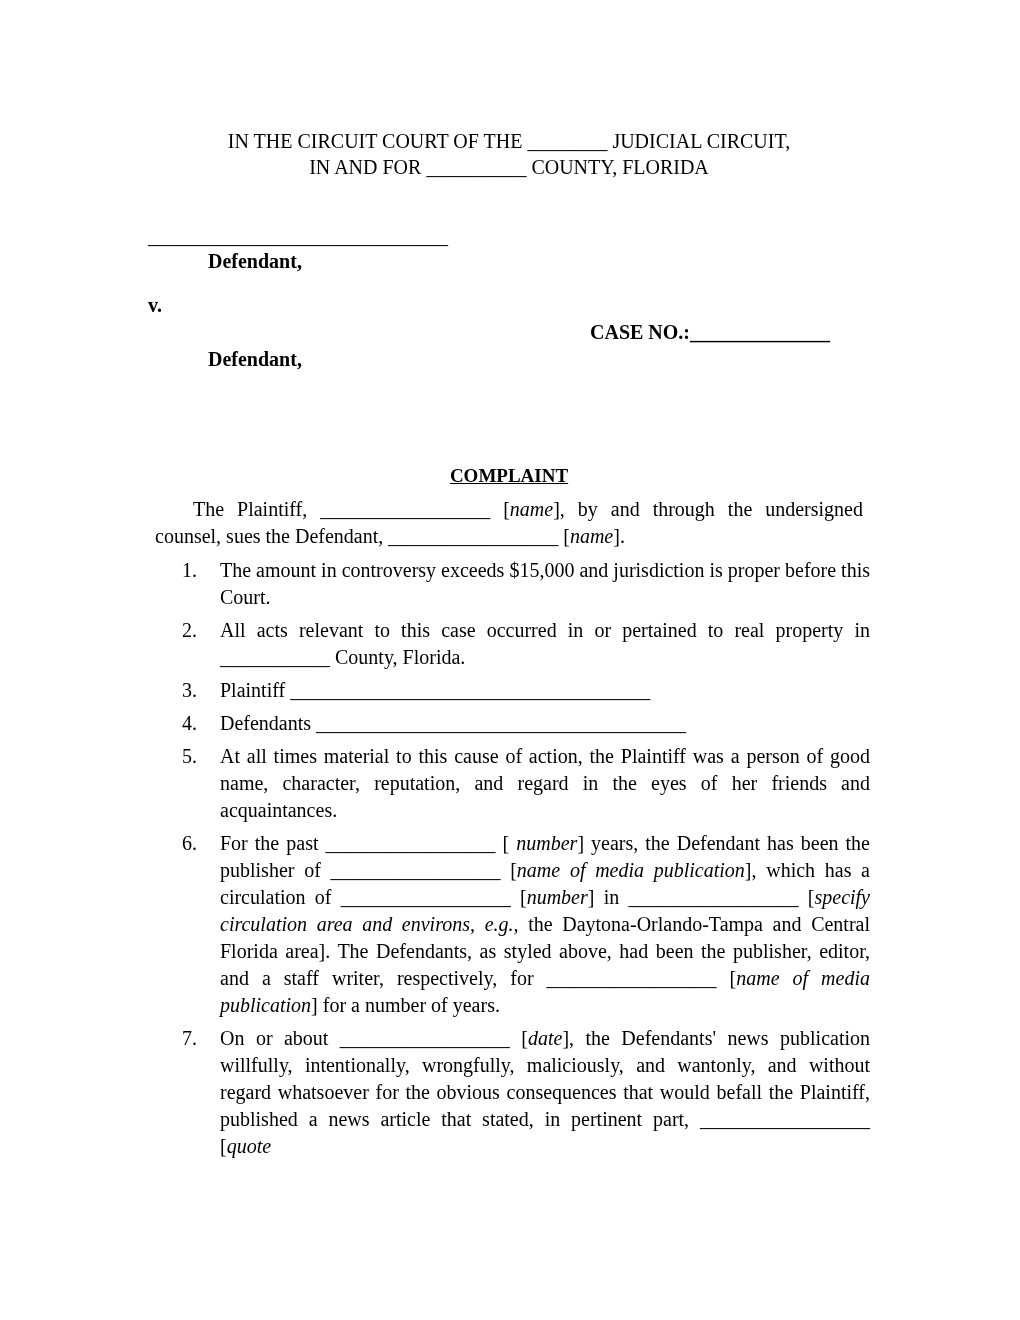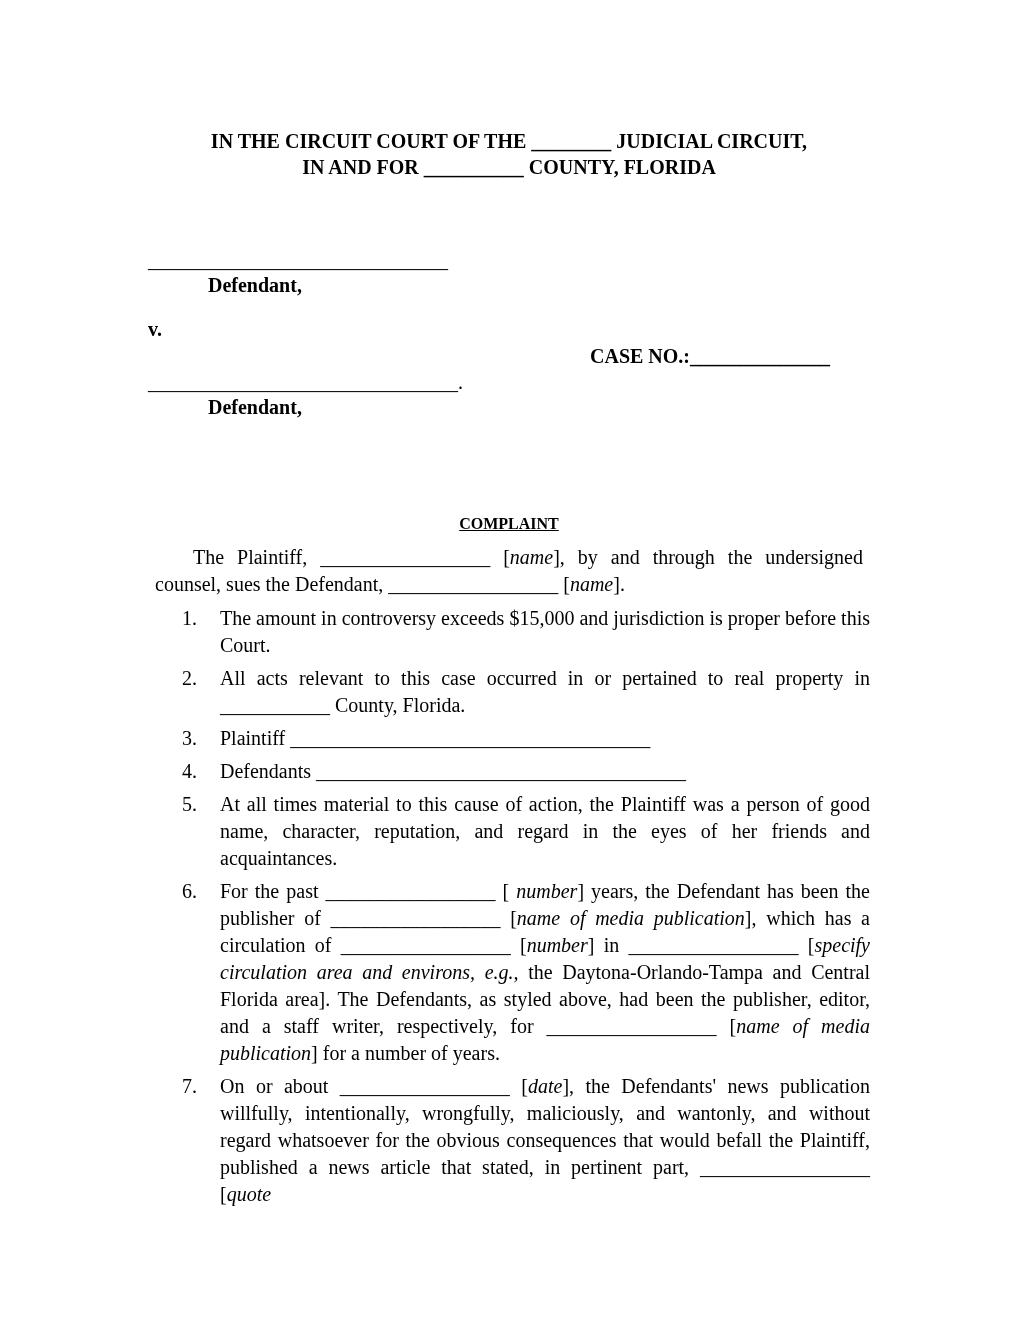--- a/index.html
+++ b/index.html
@@ -17,22 +17,22 @@
     font-family: "Liberation Serif", "DejaVu Serif", serif;
     font-size: 20px;
     line-height: 27px;
     color: #000000;
     overflow: hidden;
   }
   .it { font-style: italic; }
 
   .court-title {
     text-align: center;
-    font-weight: bold;
-    margin-bottom: 68px;
+    font-weight: normal;
+    margin-bottom: 44px;
   }
   .court-title div { line-height: 26px; }
 
   .caption { margin-bottom: 0; }
   .name-line { line-height: 24px; }
   .party-label {
     font-weight: bold;
     margin-left: 60px;
   }
   .versus {
@@ -41,21 +41,21 @@
   }
   .case-no {
     font-weight: bold;
     margin-left: 442px;
   }
 
   .heading {
     text-align: center;
     font-weight: bold;
     text-decoration: underline;
-    font-size: 16px;
+    font-size: 19px;
     margin: 12px;
     line-height: 27px;
   }
   .heading-complaint { margin-top: 89px; margin-bottom: 6px; }
   .heading-general { margin-top: 32px; margin-bottom: 6px; }
 
   .para {
     margin: 7px;
     text-align: justify;
   }
@@ -84,21 +84,20 @@
   <div class="court-title">
     <div>IN THE CIRCUIT COURT OF THE ________ JUDICIAL CIRCUIT,</div>
     <div>IN AND FOR __________ COUNTY, FLORIDA</div>
   </div>
 
   <div class="caption">
     <div class="name-line">______________________________</div>
     <div class="party-label">Defendant,</div>
     <div class="versus">v.</div>
     <div class="case-no">CASE NO.:______________</div>
-    <div class="name-line">_______________________________.</div>
     <div class="party-label">Defendant,</div>
   </div>
 
   <h2 class="heading heading-complaint">COMPLAINT</h2>
 
   <p class="para indent-first"><span>The Plaintiff, _________________ [</span><span class="it">name</span><span>], by and through the undersigned counsel, sues the Defendant, _________________ [</span><span class="it">name</span><span>].</span></p>
 
 
   <div class="allegations">
 

